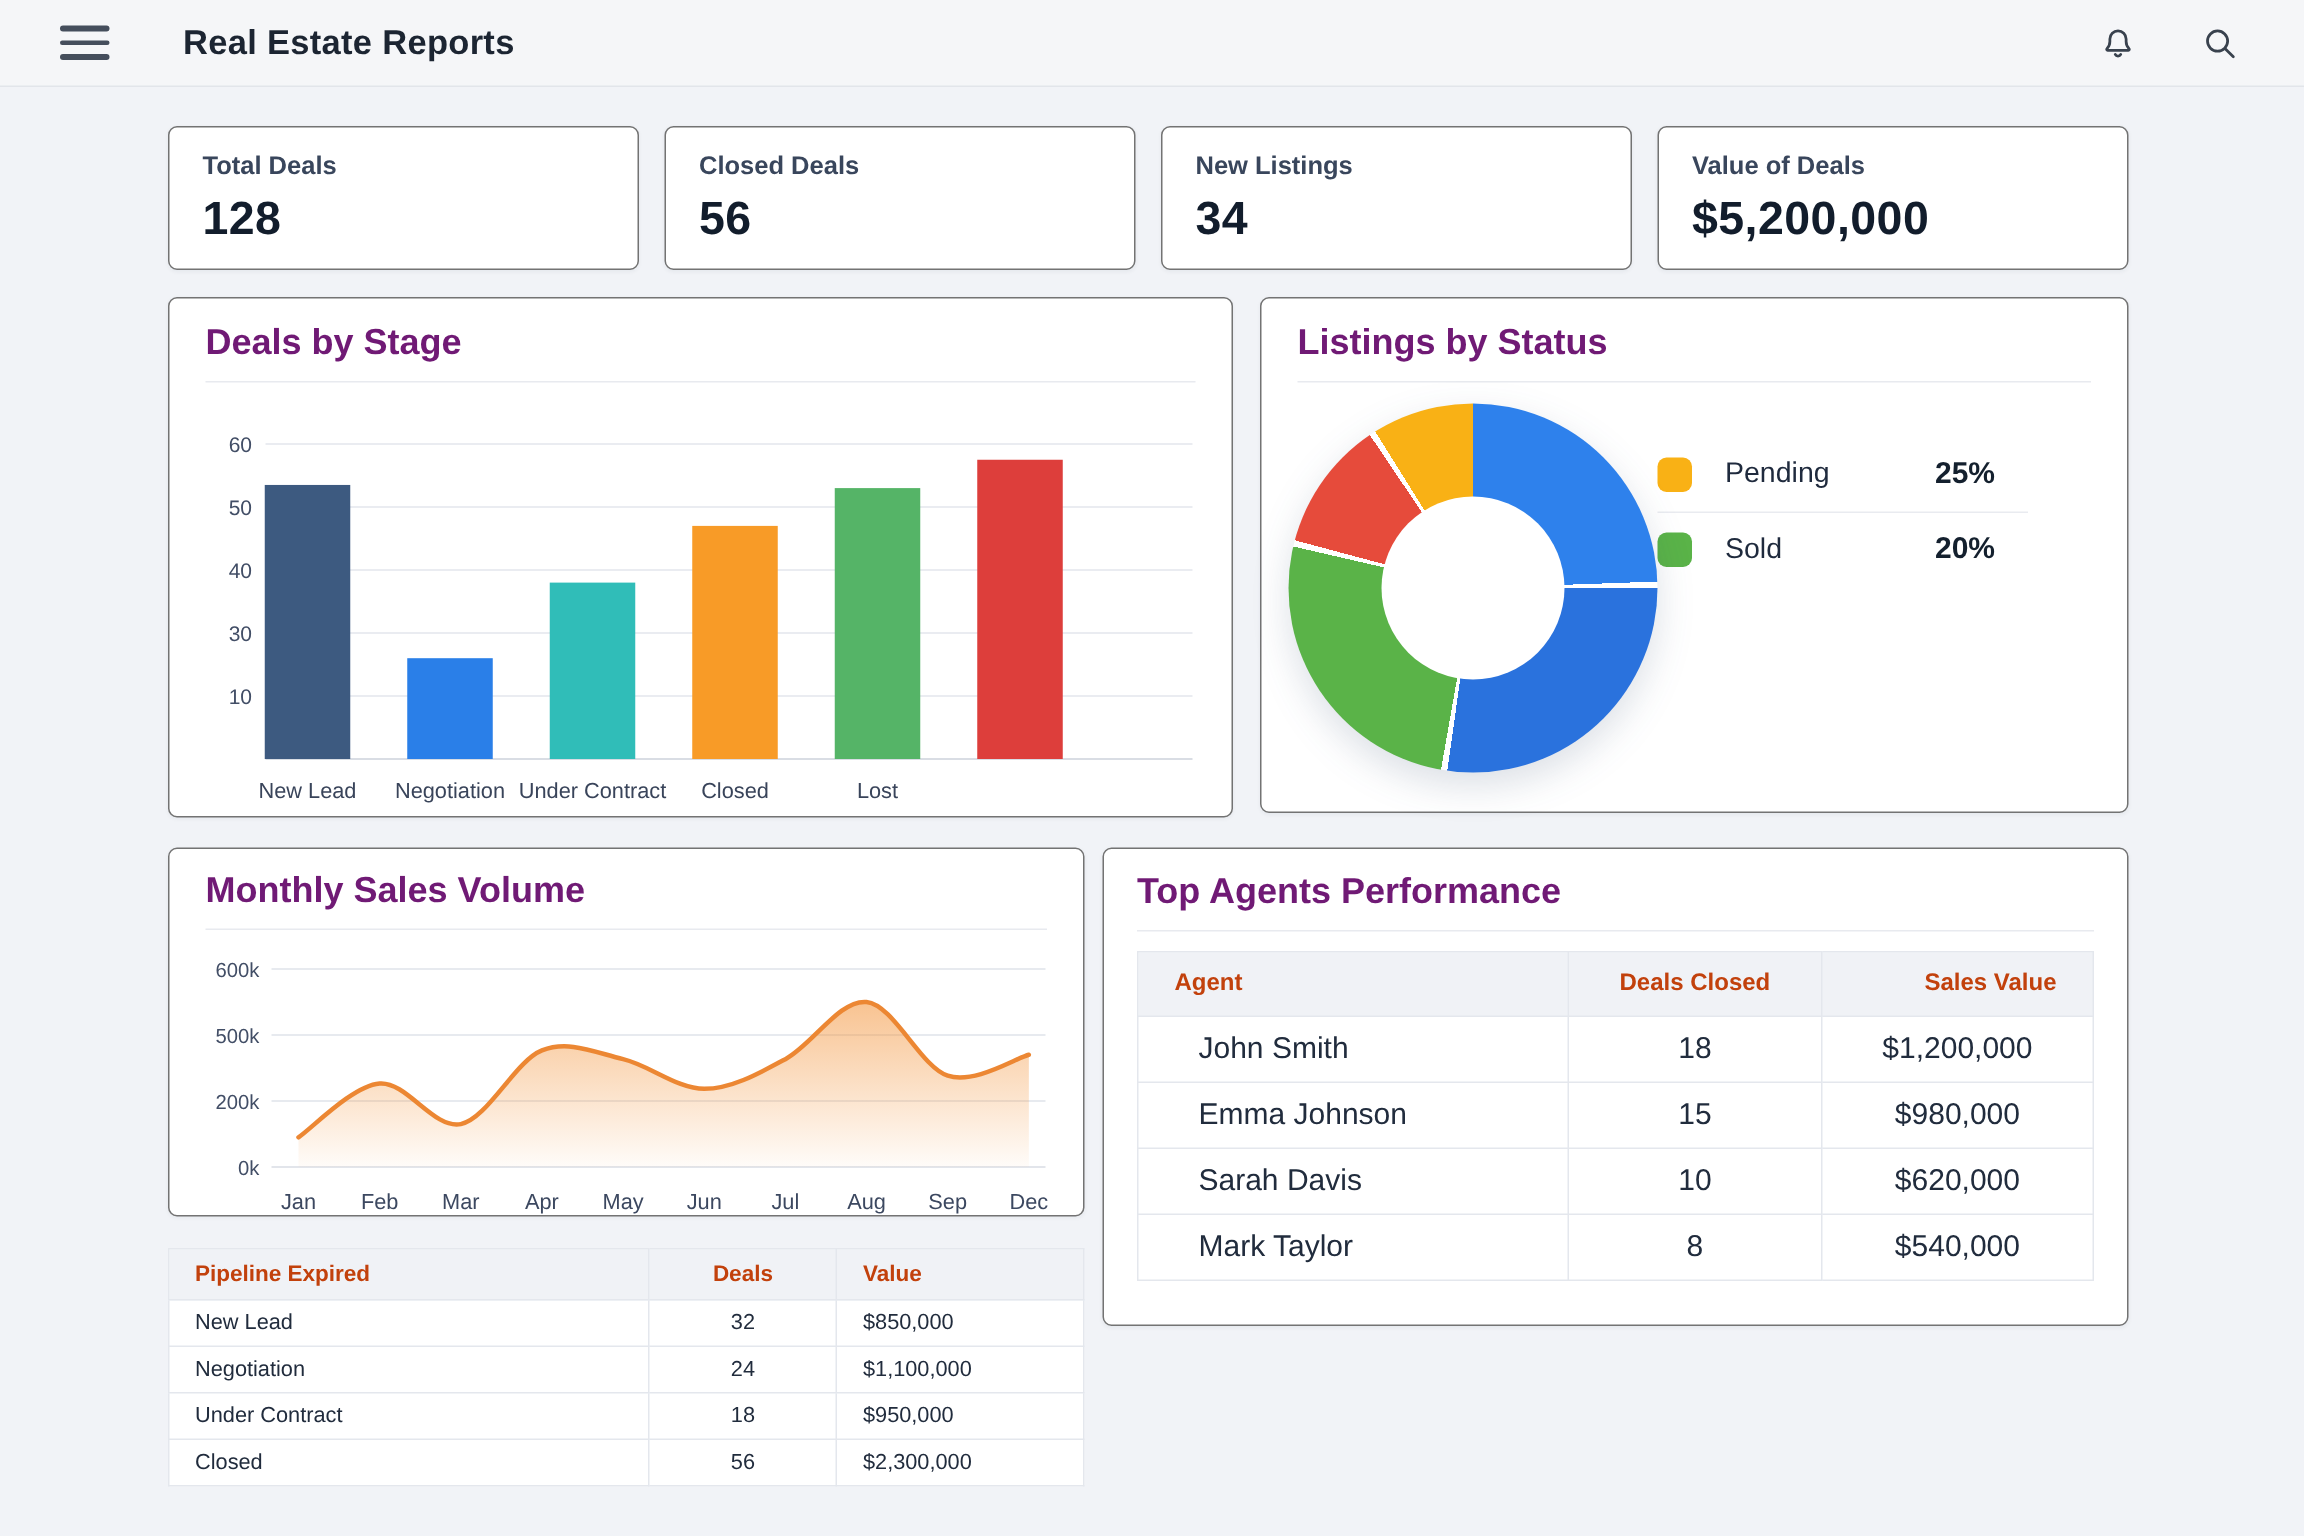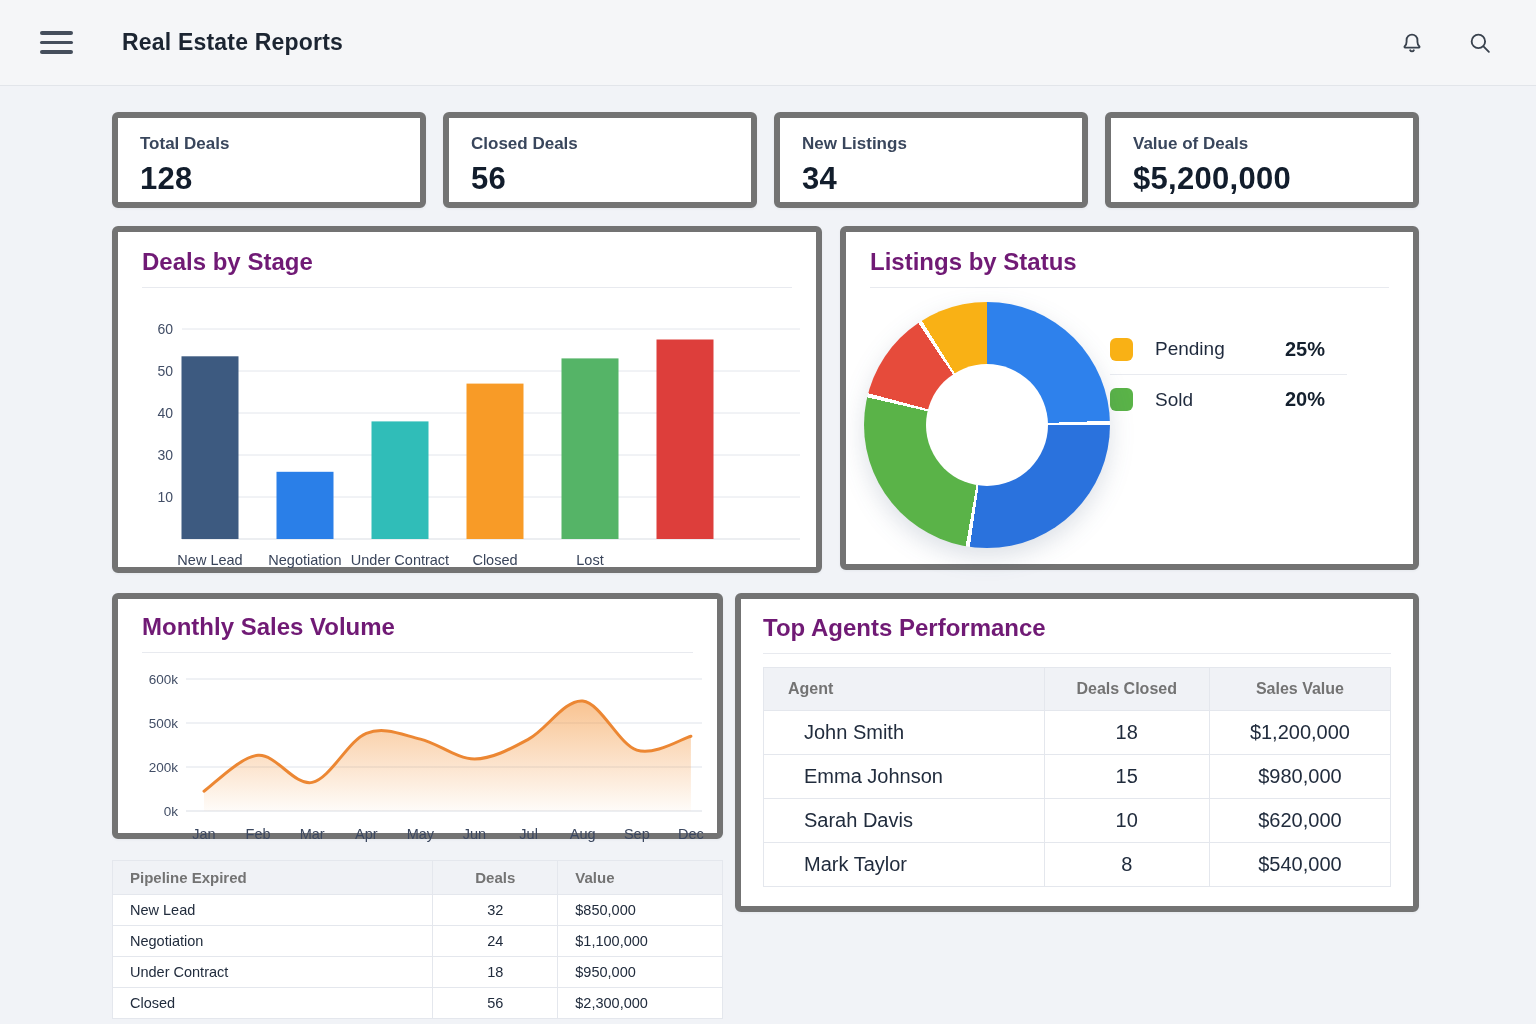--- a/index.html
+++ b/index.html
@@ -5,42 +5,42 @@
   * { margin:0; padding:0; box-sizing:border-box; }
   html,body { width:1536px; }
   body {
     font-family:"Liberation Sans","DejaVu Sans",sans-serif;
     background:#f1f3f7;
     color:#1d2737;
     min-height:1024px;
   }
   
   .app-header {
-    height:86px; background:#f5f6f8; border-bottom:1px solid #e2e5ea;
+    height:58px; background:#f5f6f8; border-bottom:1px solid #e2e5ea;
     display:flex; align-items:center; padding:0 40px;
   }
   .menu-btn { width:38px; height:30px; display:flex; flex-direction:column; justify-content:center; gap:6px;
     background:none; border:none; cursor:pointer; margin-right:44px; }
   .menu-btn span { display:block; width:33px; height:3.4px; background:#454e5c; border-radius:2px; }
   .page-title { font-size:23px; font-weight:700; color:#1c2532; letter-spacing:.2px; }
   .header-actions { margin-left:auto; display:flex; align-items:center; gap:36px; }
   .icon-btn { background:none; border:none; cursor:pointer; width:32px; height:32px;
     display:flex; align-items:center; justify-content:center; }
   .icon-btn svg { stroke:#39424e; fill:none; stroke-width:1.7; stroke-linecap:round; stroke-linejoin:round; }
 
   
   .content { margin:26px 117px 0 112px; }
   .kpi-row { display:flex; gap:17px; }
   .row2 { display:flex; gap:18px; margin-top:18px; }
   .row3 { display:flex; gap:12px; margin-top:20px; }
   .col-left { width:611px; display:flex; flex-direction:column; }
   .col-right { width:684px; }
 
   .card {
-    background:#fff; border:6px solid #737373; border-radius:6px;
+    background:#fff; border:1px solid #737373; border-radius:6px;
     box-shadow:0 1px 3px rgba(25,39,60,.05);
   }
   .kpi-card { flex:1; height:96px; padding:16px 22px; }
   .kpi-label { font-size:17px; font-weight:600; color:#39465c; margin-bottom:7px; }
   .kpi-value { font-size:31px; font-weight:700; color:#121d2c; letter-spacing:.3px; }
 
   .card-title { font-size:24px; font-weight:700; color:#701a75; }
   .title-divider { border:none; border-top:1px solid #e8eaef; margin:11px 0 0 0; }
 
   .chart-card-stage { width:710px; height:347px; padding:16px 24px 10px; }
@@ -57,21 +57,21 @@
   .legend { margin:36px 42px 0 auto; width:252px; }
   .legend-row { display:flex; align-items:center; height:50px; }
   .legend-row + .legend-row { border-top:1px solid #e9ebf0; }
   .legend-chip { width:23px; height:23px; border-radius:6px; flex:0 0 auto; }
   .legend-label { font-size:19px; color:#1f2a3d; margin-left:22px; flex:1; }
   .legend-pct { font-size:20px; font-weight:700; color:#14202e; width:62px; }
 
   
   table { width:100%; border-collapse:collapse; background:#fff; }
   th, td { border:1px solid #e4e7ed; }
-  thead th { background:#f0f2f6; font-weight:700; color:#737373; }
+  thead th { background:#f0f2f6; font-weight:700; color:#c2410c; }
   td { color:#212c3d; }
 
   .pipeline-table-wrap { margin-top:21px; }
   .pipeline-table th { font-size:15px; padding:8px 17px; text-align:left; }
   .pipeline-table td { font-size:14.5px; padding:7px 17px; }
   .pipeline-table .c-center { text-align:center; }
 
   .agents-card { width:684px; height:319px; padding:15px 22px; }
   .agents-table { margin-top:13px; }
   .agents-table th { font-size:16px; padding:12px 24px; }
@@ -251,21 +251,21 @@
 
     <div class="col-right">
       <div class="card agents-card">
         <div class="card-title">Top Agents Performance</div>
         <hr class="title-divider">
         <table class="agents-table" id="agents-table">
             <thead>
               <tr>
                 <th class="c-left" style="width: 47%;">Agent</th>
                 <th class="c-center" style="width: 27.5%;">Deals Closed</th>
-                <th class="c-center" style="width: 25.5%;">Sales Value</th>
+                <th class="c-center" style="width: 25.5%; text-align: right;">Sales Value</th>
               </tr>
             </thead>
             <tbody>
               <tr>
                 <td class="c-left">John Smith</td>
                 <td class="c-center">18</td>
                 <td class="c-center">$1,200,000</td>
               </tr>
               <tr>
                 <td class="c-left">Emma Johnson</td>

